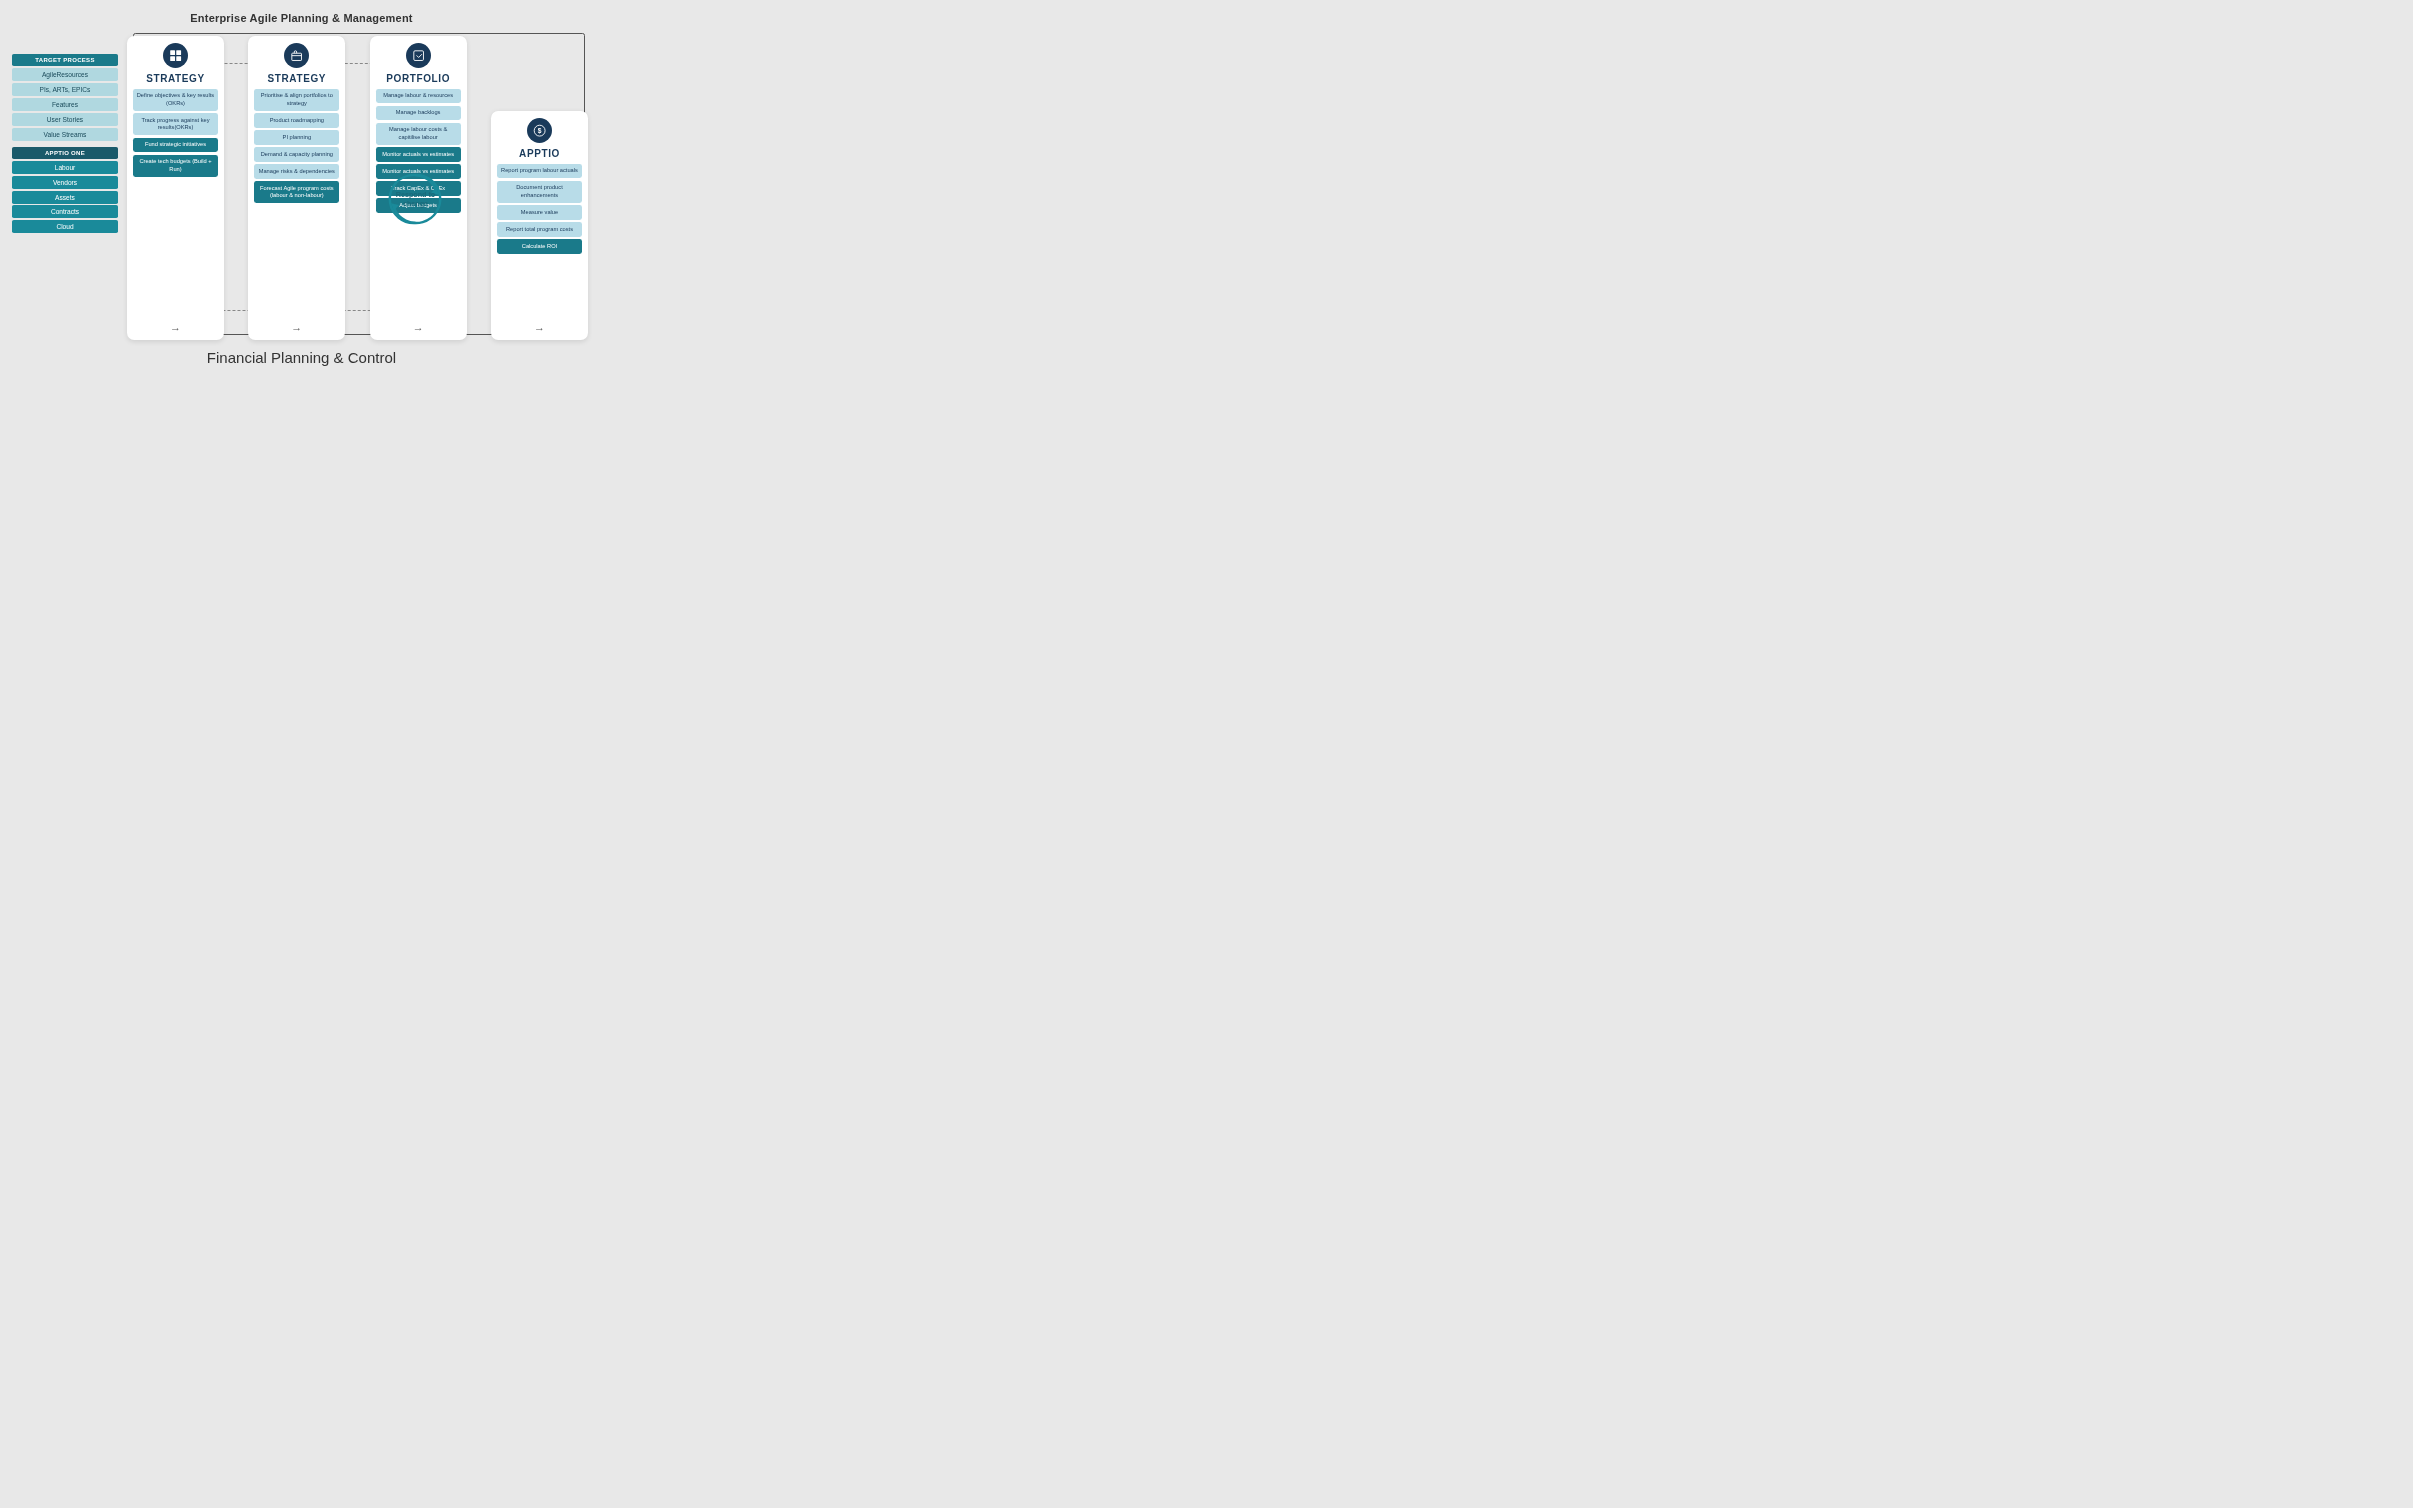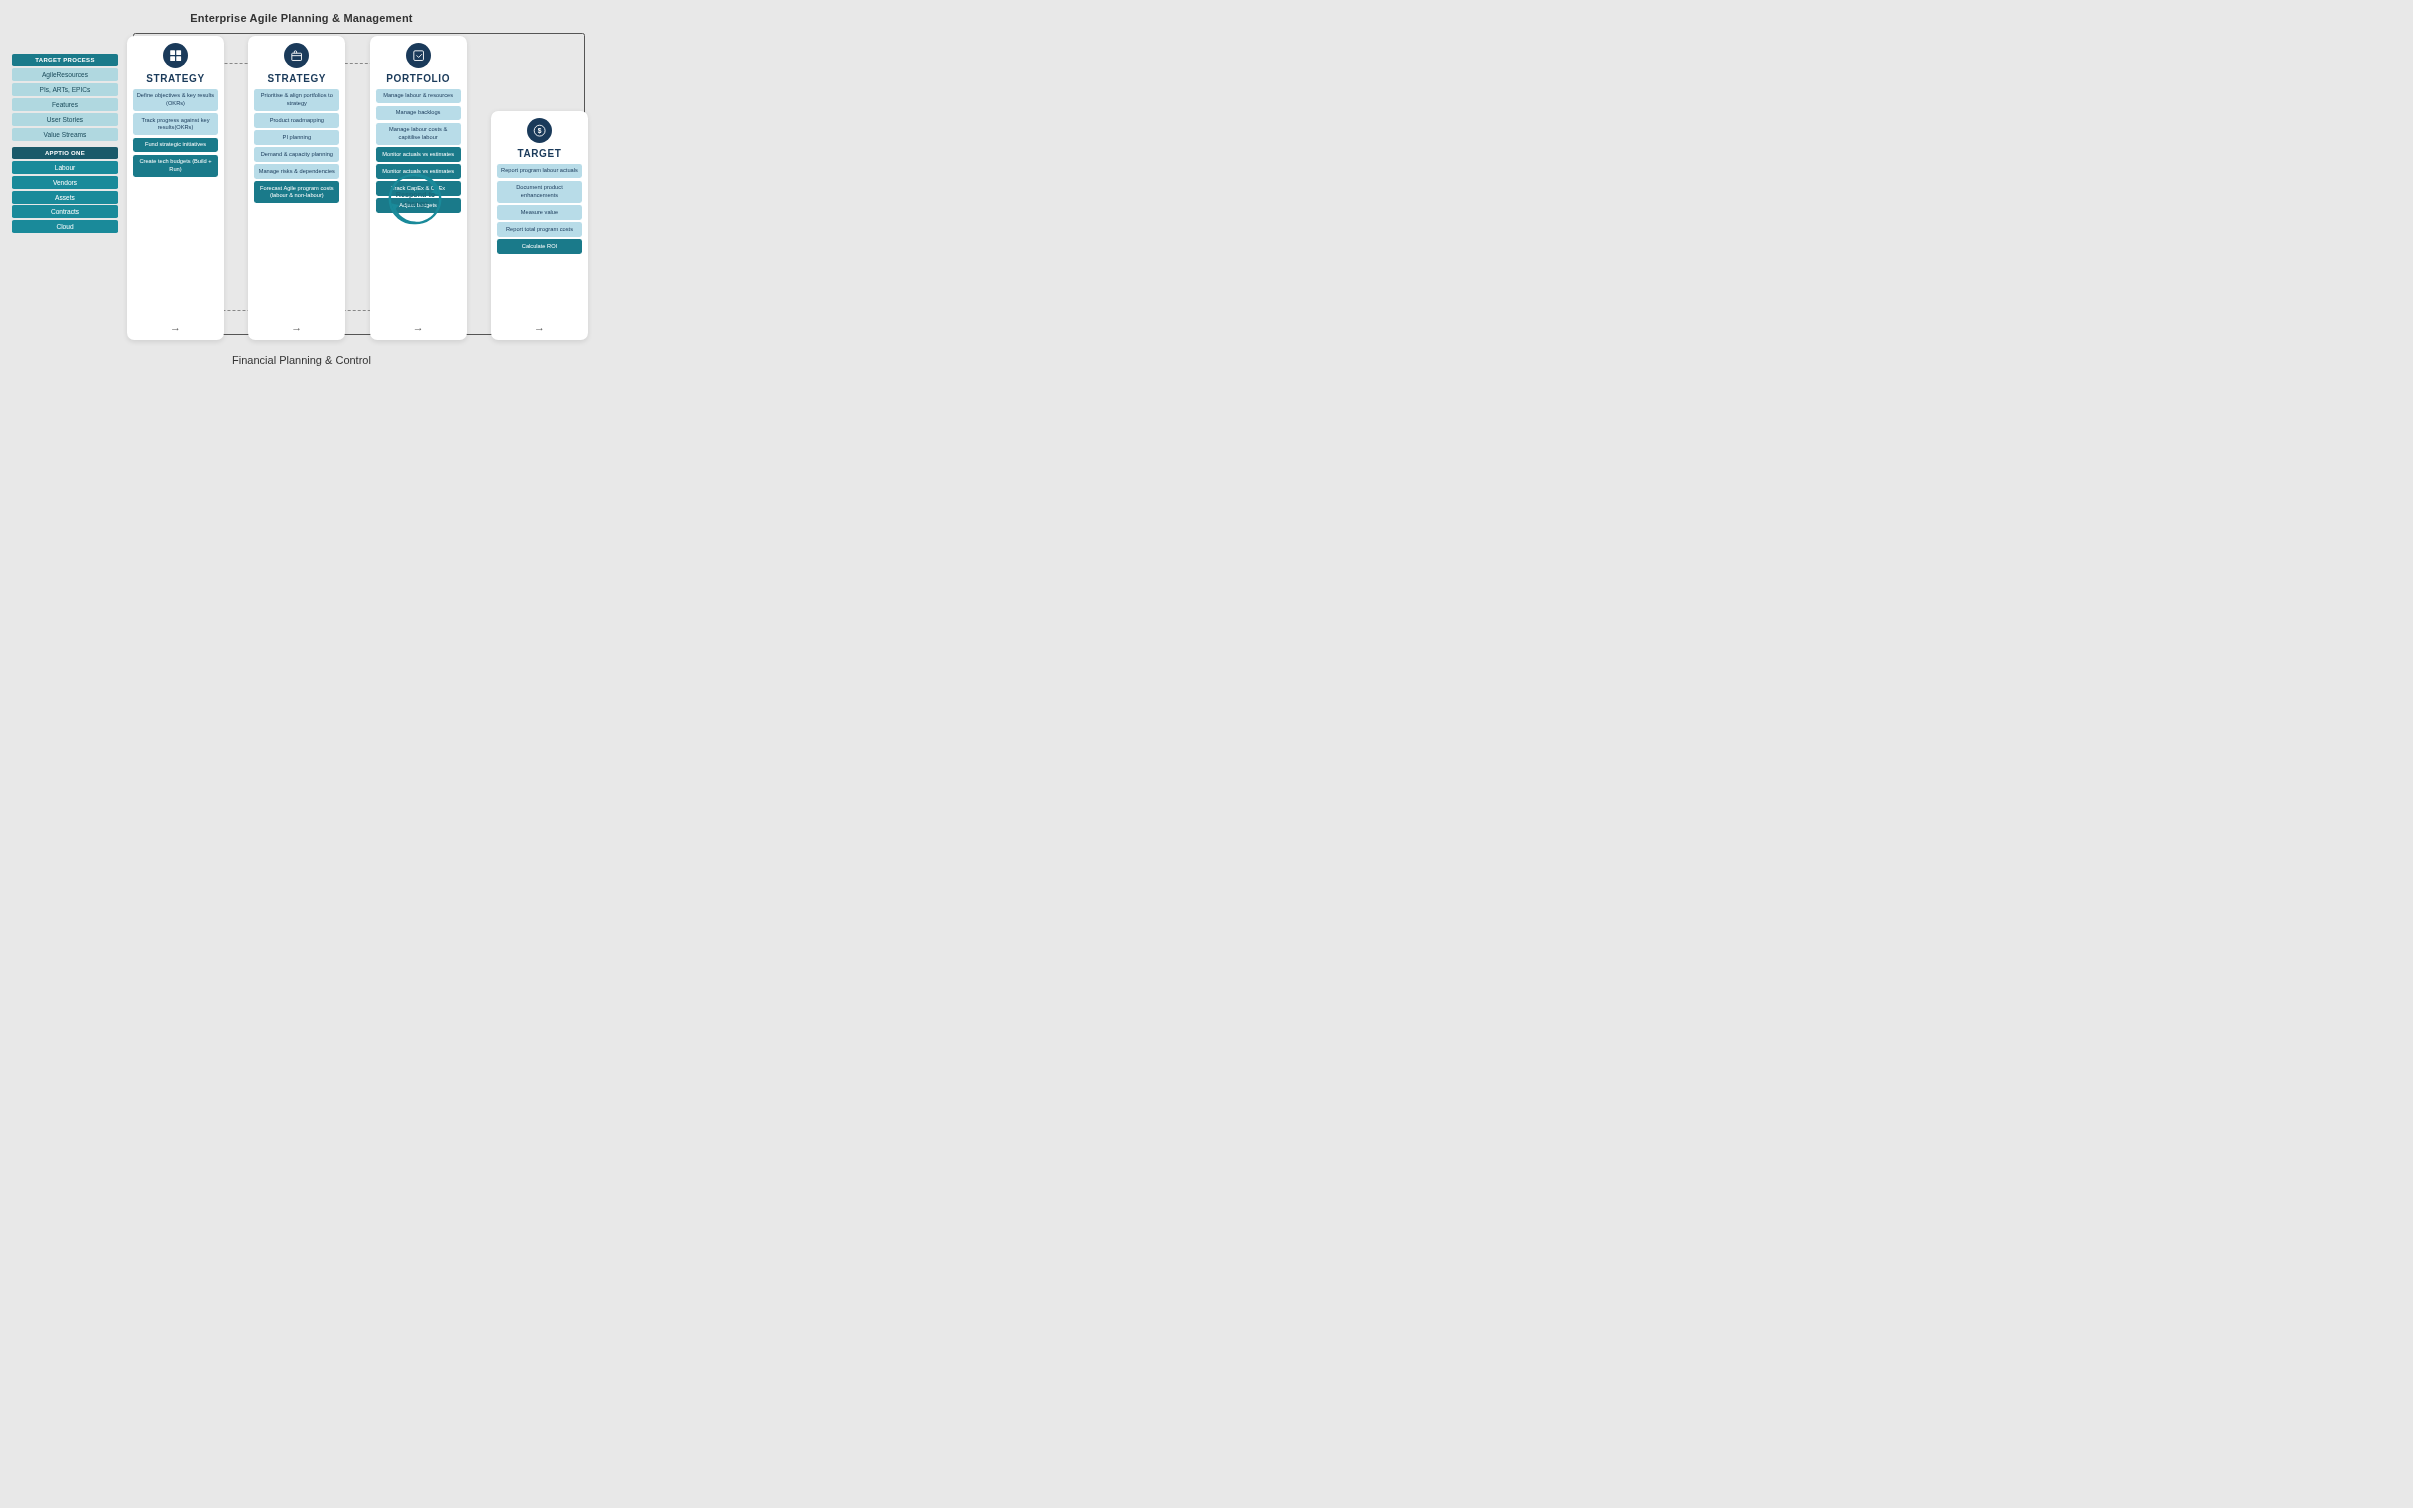--- a/index.html
+++ b/index.html
@@ -39,21 +39,21 @@
       border-radius: 2.4px;
       pointer-events: none;
     }
 
     
     .bottom-label {
       position: absolute;
       bottom: 11px;
       left: 0; right: 0;
       text-align: center;
-      font-size: 11px;
+      font-size: 15px;
       font-weight: 500;
       color: #333;
     }
 
     
     .dashed-frame {
       position: absolute;
       top: 63px;
       left: 157px;
       right: 205px;
@@ -322,21 +322,21 @@
         <div class="respond-text">Respond to change</div>
       </div>
 
       <div class="card" style="min-height:229px;">
         <div class="card-icon">
           <svg width="13.3" height="13.3" viewBox="0 0 22 22" fill="none" style="font-size:18px">
             <circle cx="11" cy="11" r="9" stroke="white" stroke-width="1.5" fill="none"></circle>
             <text x="11" y="15.5" text-anchor="middle" fill="white" font-size="11" font-weight="bold">$</text>
           </svg>
         </div>
-        <div class="card-title">TARGET</div>
+        <div class="card-title">APPTIO</div>
         <div class="card-item">Report program labour actuals</div>
         <div class="card-item">Document product enhancements</div>
         <div class="card-item">Measure value</div>
         <div class="card-item">Report total program costs</div>
         <div class="card-item-dark">Calculate ROI</div>
         <div class="card-arrow">→</div>
       </div>
     </div>
 
   </div>

